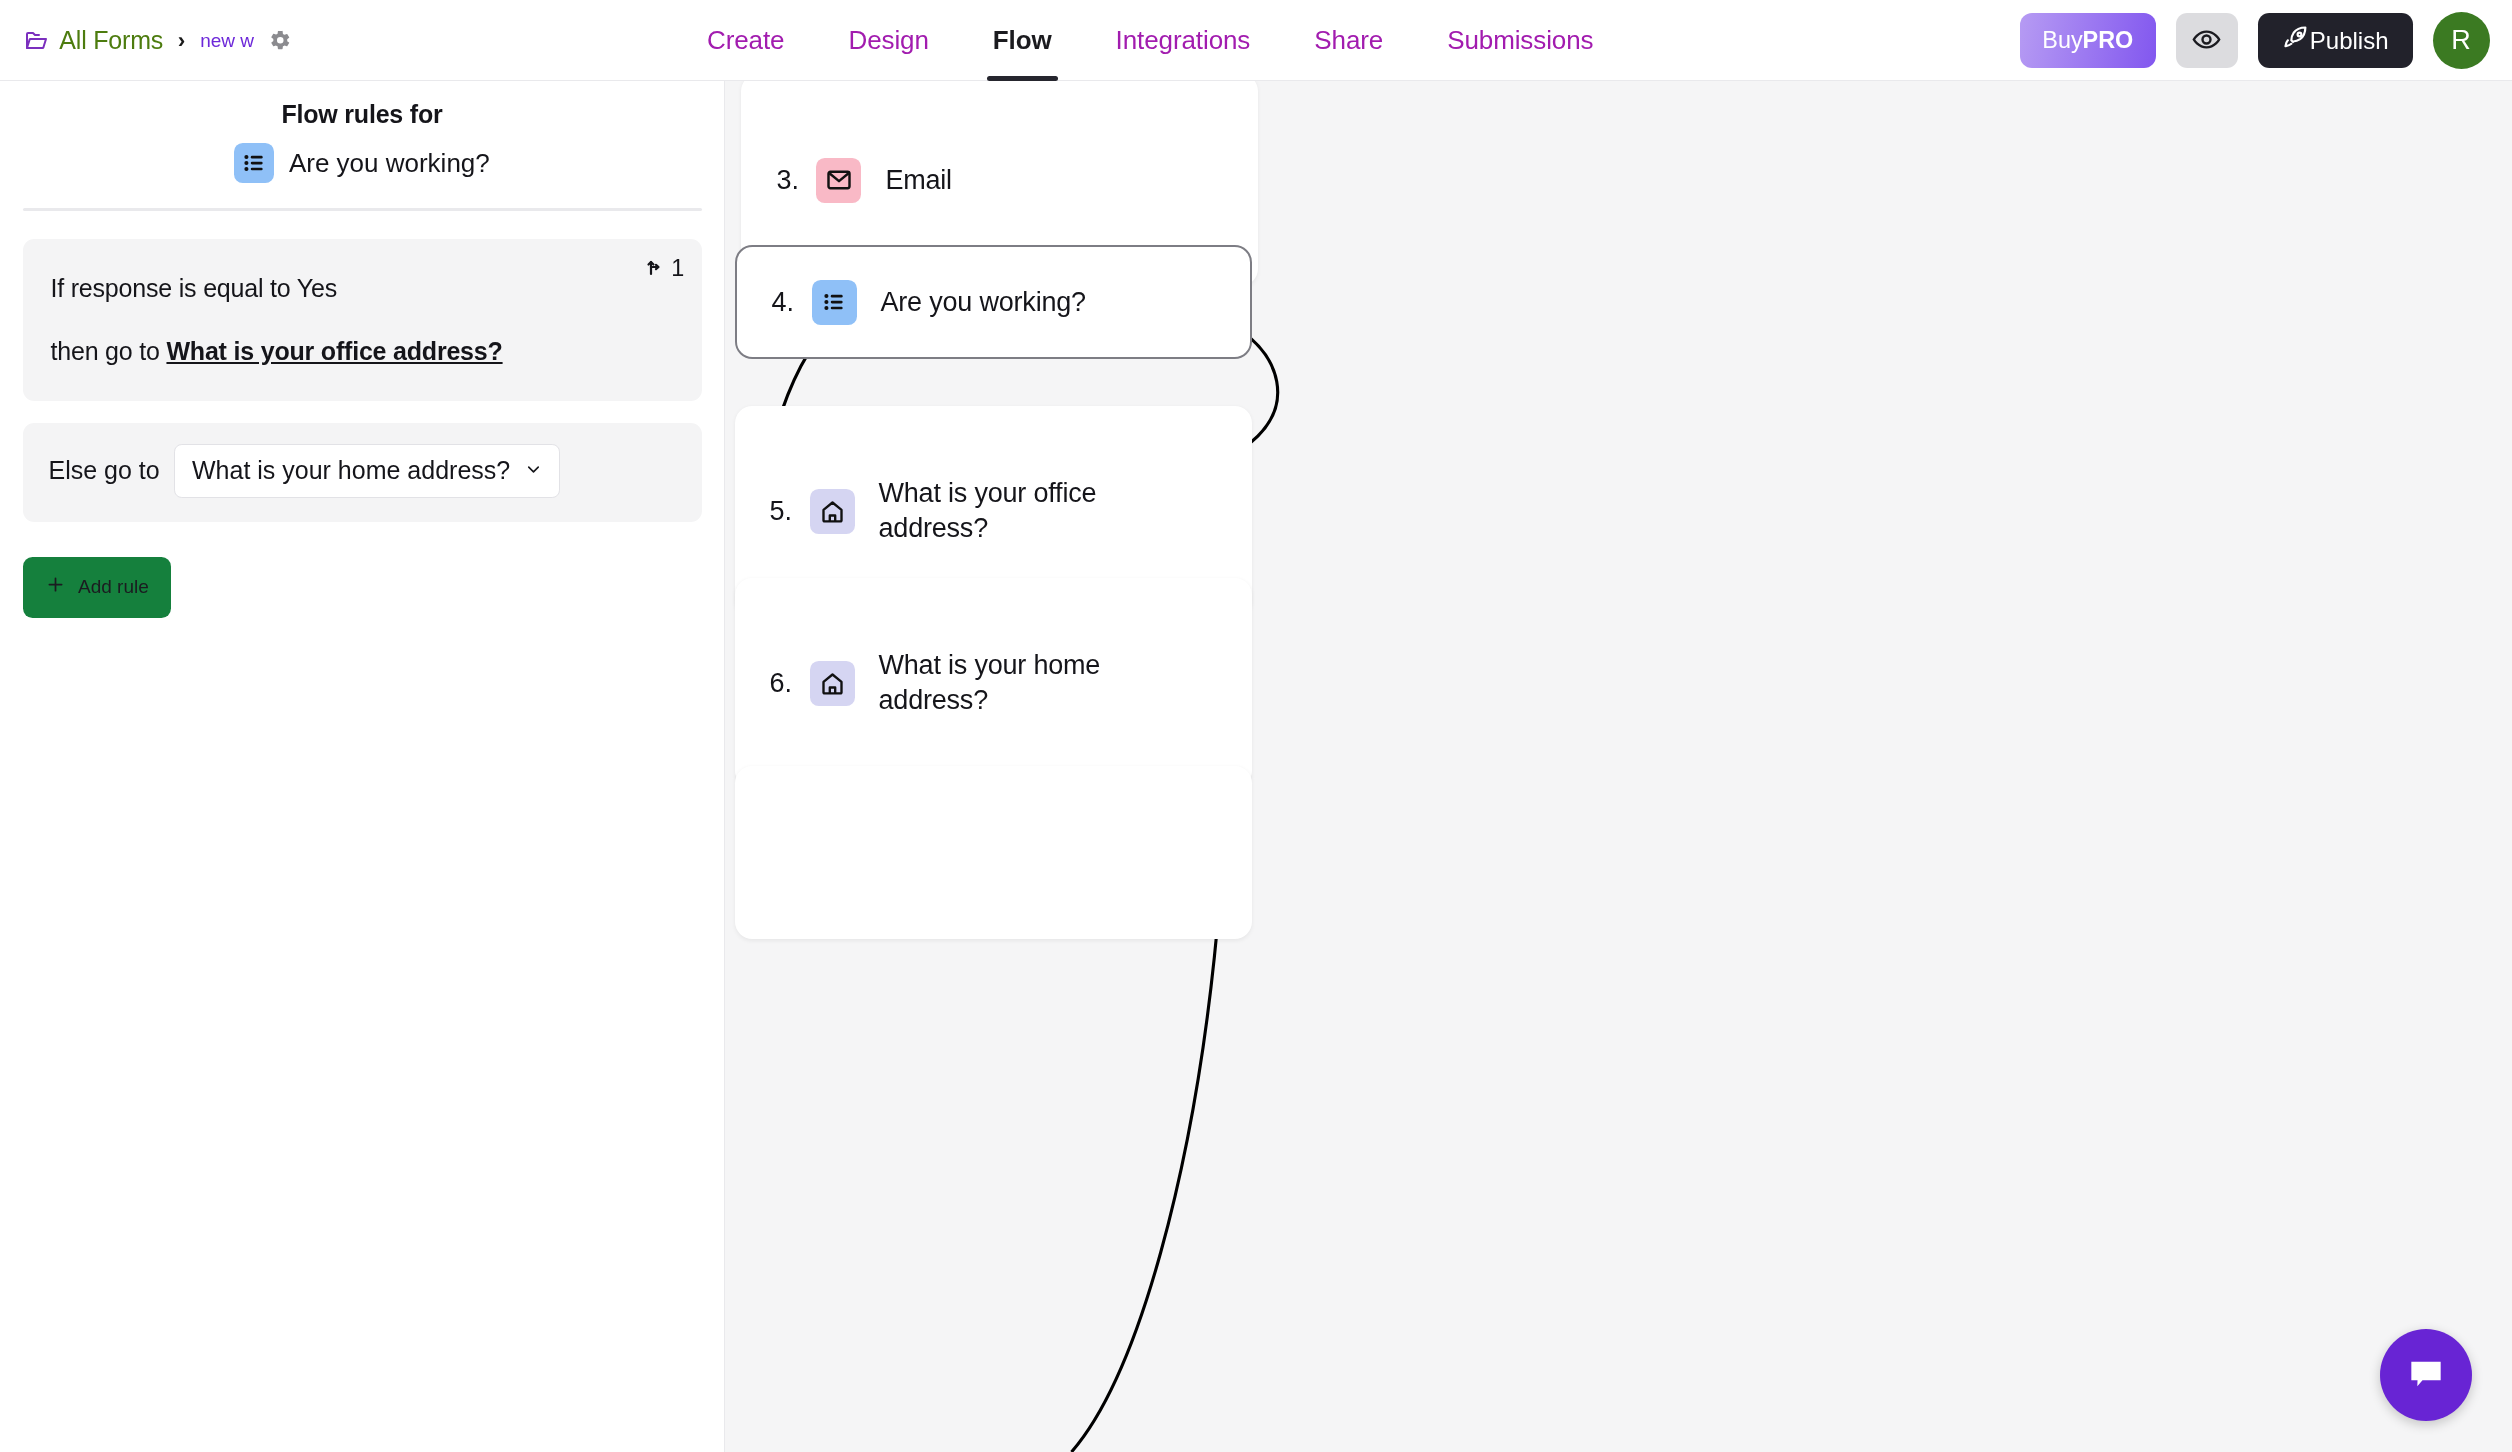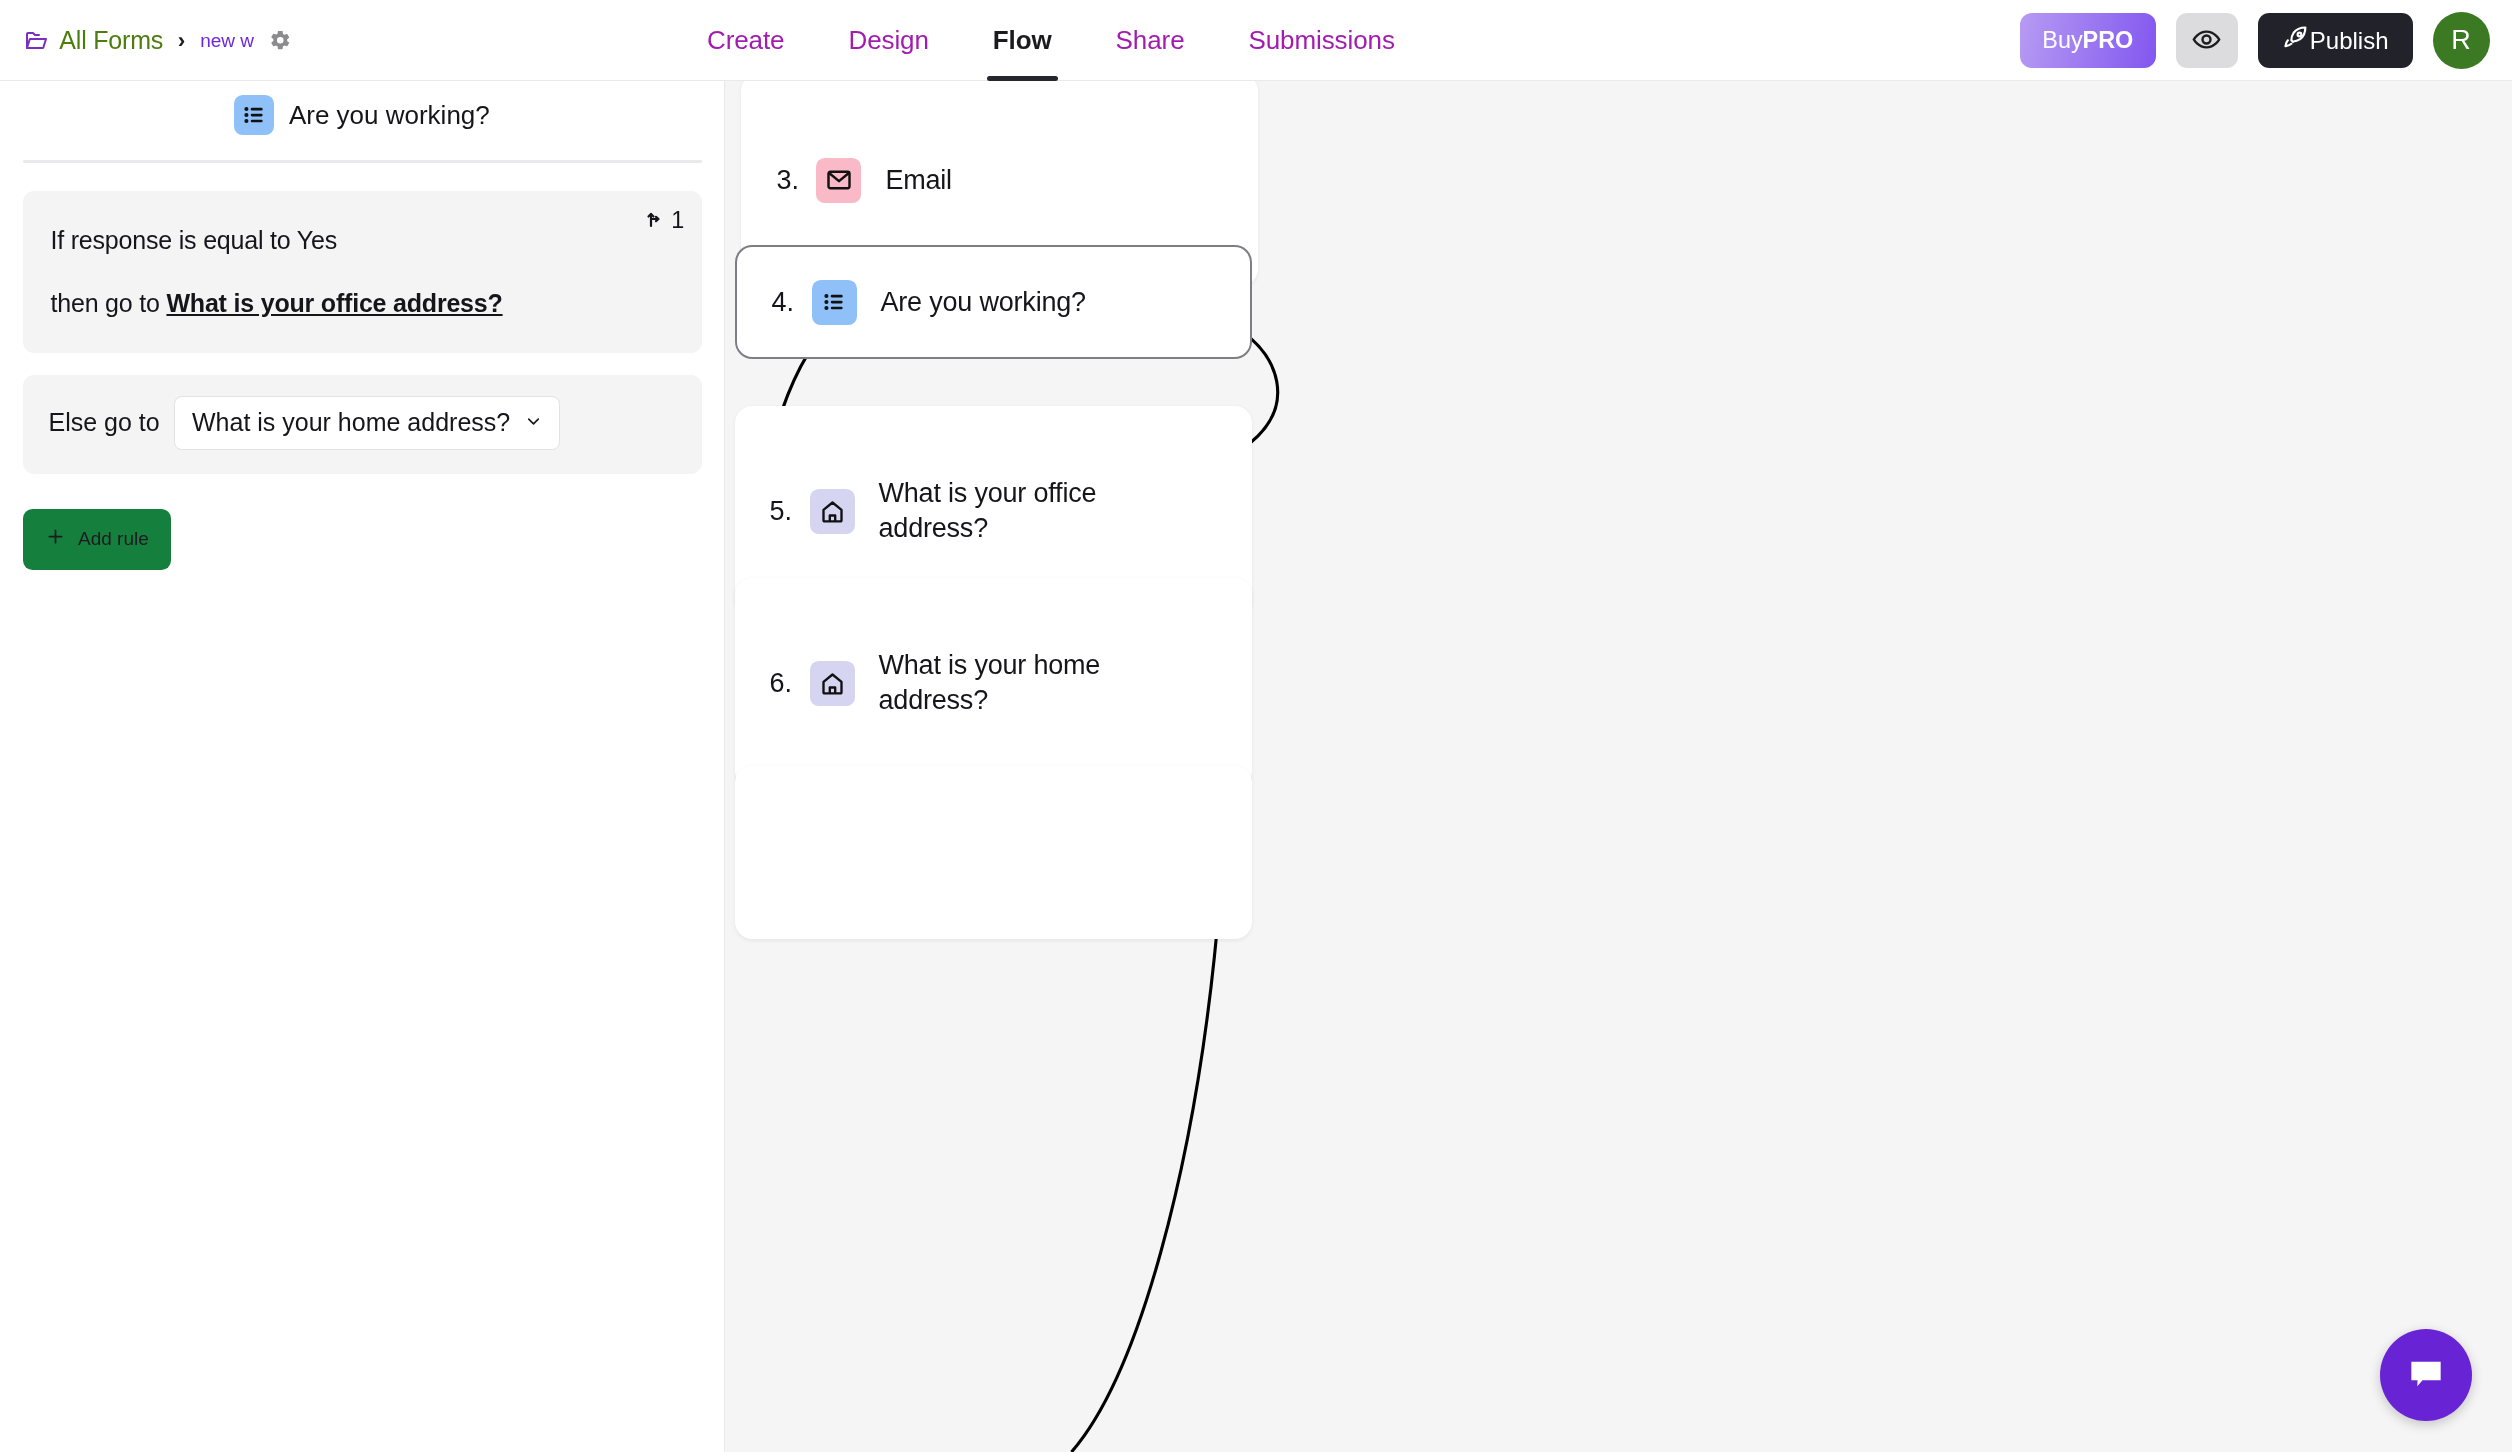--- a/index.html
+++ b/index.html
@@ -196,20 +196,21 @@
       <svg width="22.5" height="22.5" viewBox="0 0 24 24" fill="currentColor">
         <path d="M19.4 13a7.6 7.6 0 0 0 .06-1 7.6 7.6 0 0 0-.07-1l2.02-1.58a.5.5 0 0 0 .12-.62l-1.92-3.32a.5.5 0 0 0-.6-.22l-2.39.96a7.3 7.3 0 0 0-1.73-1l-.36-2.54A.5.5 0 0 0 14 2h-4a.5.5 0 0 0-.5.42l-.36 2.54c-.62.25-1.2.59-1.73 1l-2.39-.96a.5.5 0 0 0-.6.22L2.5 8.54a.5.5 0 0 0 .12.62L4.64 10.74a7.6 7.6 0 0 0 0 2l-2.02 1.58a.5.5 0 0 0-.12.62l1.92 3.32c.13.22.39.31.6.22l2.39-.96c.53.41 1.11.75 1.73 1l.36 2.54c.04.24.25.42.5.42h4c.25 0 .46-.18.5-.42l.36-2.54c.62-.25 1.2-.59 1.73-1l2.39.96c.21.09.47 0 .6-.22l1.92-3.32a.5.5 0 0 0-.12-.62L19.4 13zM12 15.5A3.5 3.5 0 1 1 15.5 12 3.5 3.5 0 0 1 12 15.5z"></path>
       </svg>
     </span>
   </div>
 
   <div class="tabs">
     <div class="tab">Create</div>
     <div class="tab">Design</div>
     <div class="tab active">Flow</div>
+    <div class="tab">Integrations</div>
     <div class="tab">Share</div>
     <div class="tab">Submissions</div>
   </div>
 
   <div class="topbar-actions">
     <button class="buypro">
         <span>Buy</span>
         <b>PRO</b>
       </button>
     <button class="eye-btn">
@@ -229,20 +230,21 @@
         </svg>
       </span>
       <span>Publish</span>
     </button>
     <div class="avatar">R</div>
   </div>
 </div>
 
 <div class="sidebar">
 
+  <div class="panel-title">Flow rules for</div>
 
   <div class="panel-subject">
     <span class="icon-sq" style="background:#8fc0f7">
       <svg width="26" height="26" viewBox="0 0 24 24" fill="#111">
         <circle cx="5" cy="6.5" r="1.9"></circle>
           <rect x="9" y="5.3" width="11" height="2.5" rx="1.2"></rect>
         <circle cx="5" cy="12" r="1.9"></circle>
           <rect x="9" y="10.8" width="11" height="2.5" rx="1.2"></rect>
         <circle cx="5" cy="17.5" r="1.9"></circle>
           <rect x="9" y="16.3" width="11" height="2.5" rx="1.2"></rect>

